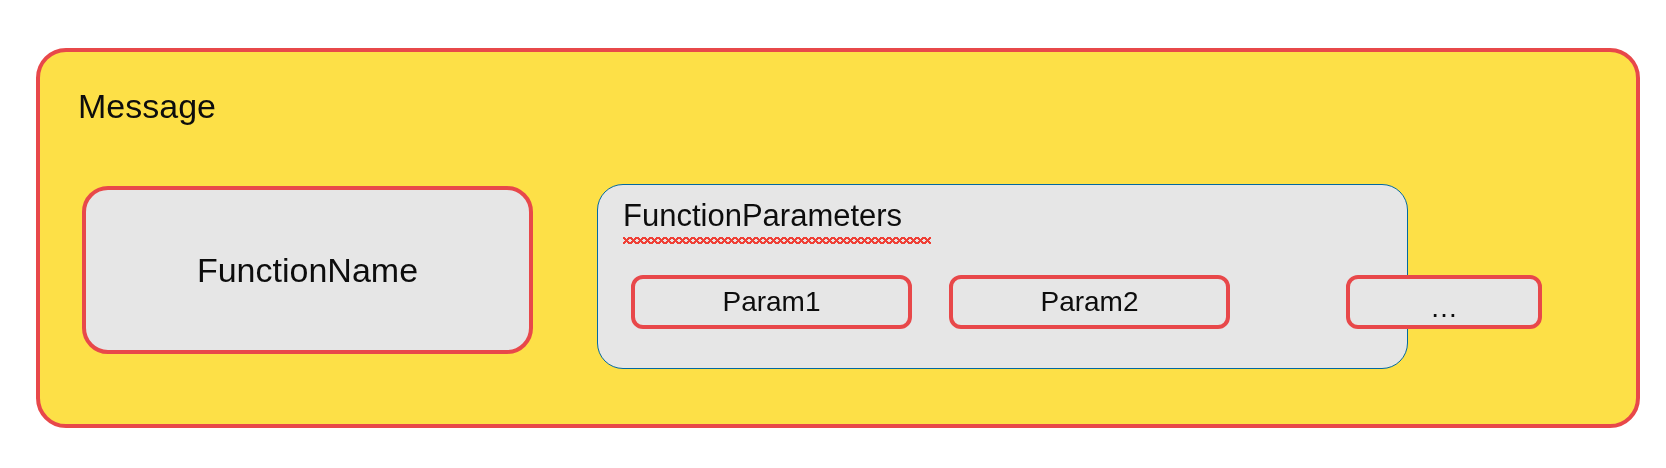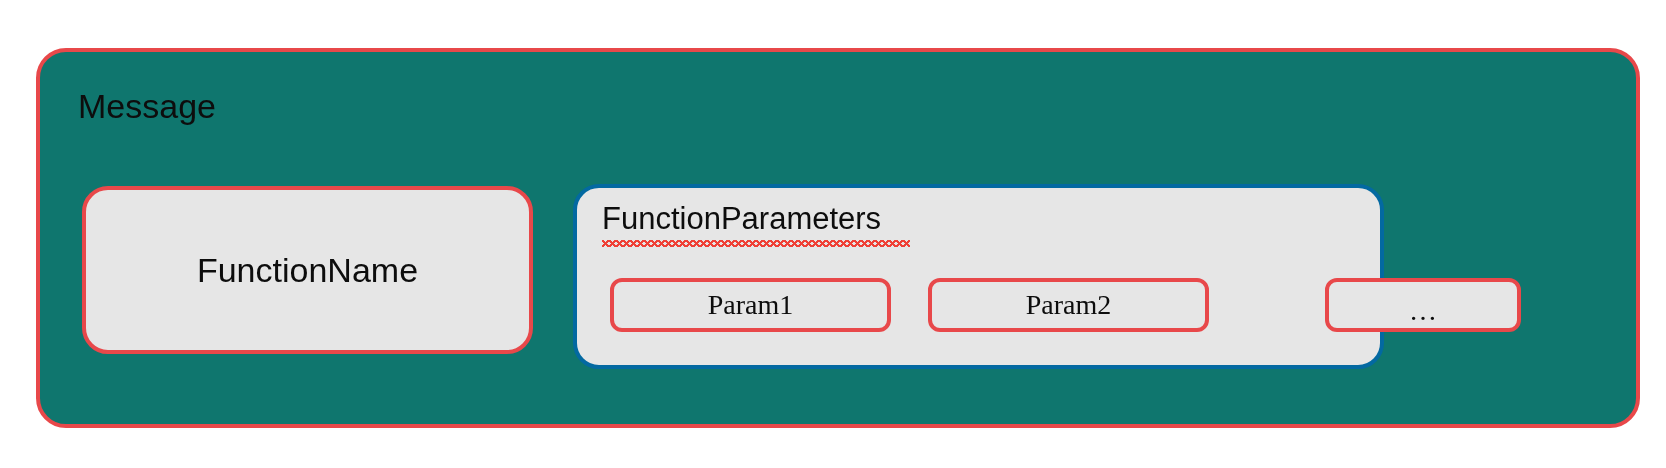--- a/index.html
+++ b/index.html
@@ -16,21 +16,21 @@
   }
 
   
   .message-box {
     position: absolute;
     left: 36px;
     top: 48px;
     width: 1604px;
     height: 380px;
     box-sizing: border-box;
-    background: #0f766e;
+    background: #fde047;
     border: 4px solid #e8484a;
     border-radius: 30px;
   }
 
   .message-title {
     position: absolute;
     left: 38px;
     top: 34px;
     font-size: 34px;
     line-height: 40px;
@@ -56,27 +56,27 @@
   .function-name-label {
     font-size: 34px;
     line-height: 40px;
     color: #0d0d0d;
     white-space: nowrap;
   }
 
   
   .function-params-box {
     position: absolute;
-    left: 533px;
+    left: 557px;
     top: 132px;
     width: 811px;
     height: 185px;
     box-sizing: border-box;
     background: #e6e6e6;
-    border: 4px solid #0369a1;
+    border: 1px solid #0369a1;
     border-radius: 26px;
   }
 
   .function-params-title {
     position: absolute;
     left: 25px;
     top: 12px;
     font-size: 31px;
     line-height: 38px;
     color: #0d0d0d;
@@ -118,21 +118,20 @@
   }
   .param-box.p0 { left: 0px;   width: 281px; }
   .param-box.p1 { left: 318px; width: 281px; text-align: right; }
   .param-box.p2 { left: 715px; width: 196px; }
 
   .param-label {
     font-size: 28px;
     line-height: 32px;
     color: #0d0d0d;
     white-space: nowrap;
-    font-family: Liberation Serif, serif;
   }
   .param-label.ellipsis {
     font-size: 28px;
     position: relative;
     top: 6px;
   }
 </style>
 </head>
 <body>
 

